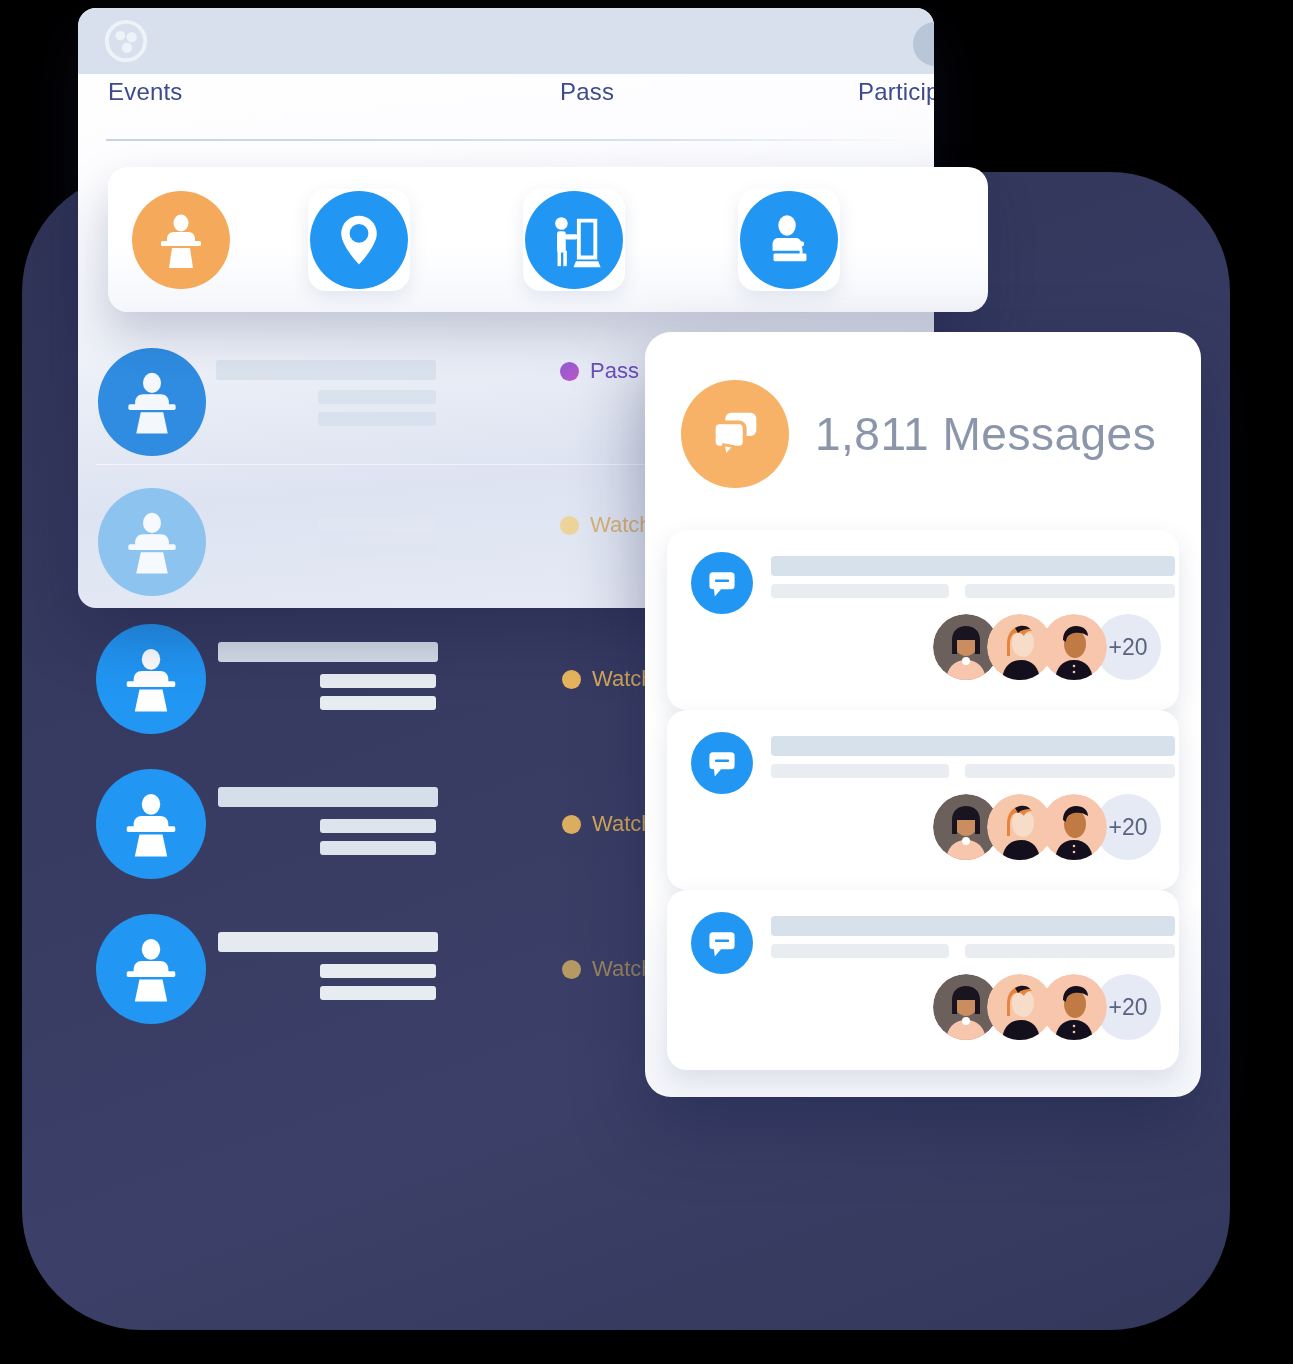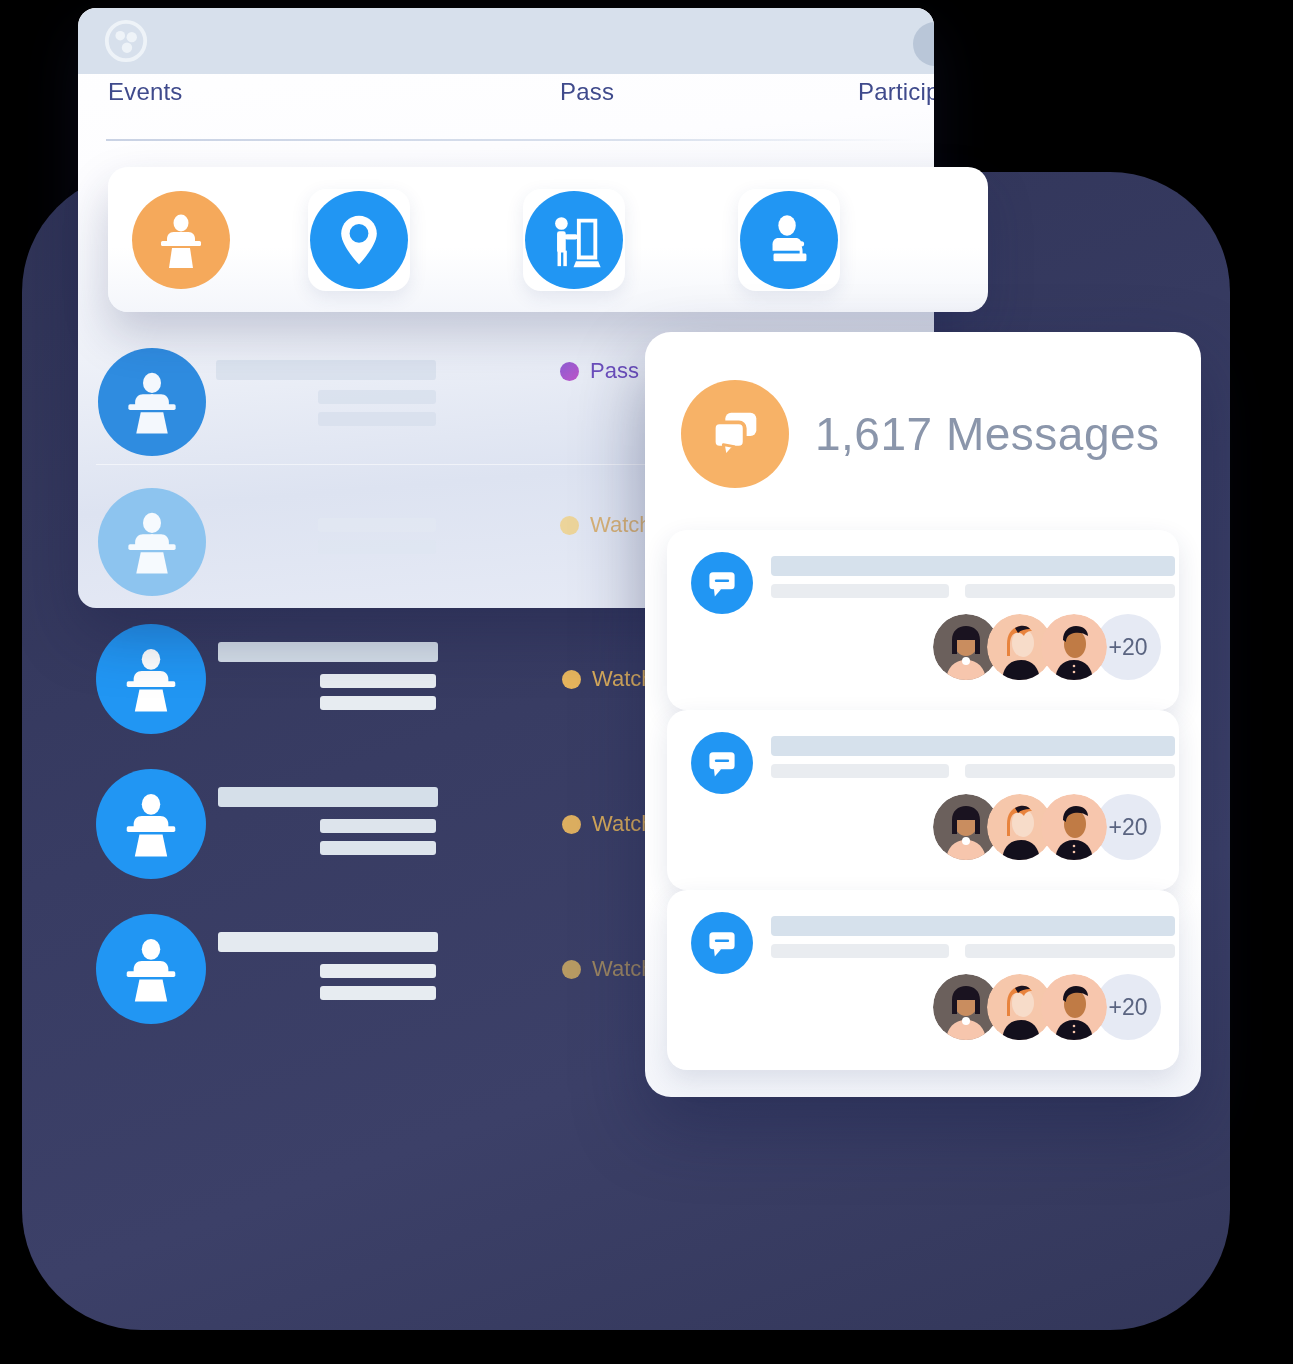--- a/index.html
+++ b/index.html
@@ -327,21 +327,21 @@
   <div class="msg-card">
 
     <div class="msg-head">
       <span class="msg-head-ic">
         <svg width="62" height="62" viewBox="0 0 64 64">
           <rect x="22" y="10" width="32" height="24" rx="6" fill="#fff"></rect>
           <rect x="10" y="20" width="32" height="26" rx="6" fill="#fff" stroke="#f7b267" stroke-width="4"></rect>
           <path d="M20 43l2 12 9-10z" fill="#fff" stroke="#f7b267" stroke-width="3" stroke-linejoin="round"></path>
         </svg>
       </span>
-      <span class="msg-head-title">1,617 Messages</span>
+      <span class="msg-head-title">1,811 Messages</span>
     </div>
 
     <div class="msg-item" style="top:198px;">
       <span class="msg-ic">
         <svg width="36" height="36" viewBox="0 0 40 40">
           <rect x="6" y="8" width="28" height="19" rx="4" fill="#fff"></rect>
           <path d="M11 26l1 9 7-8z" fill="#fff"></path>
           <rect x="12" y="16" width="16" height="3" rx="1.5" fill="#2196f3"></rect>
         </svg>
       </span>

